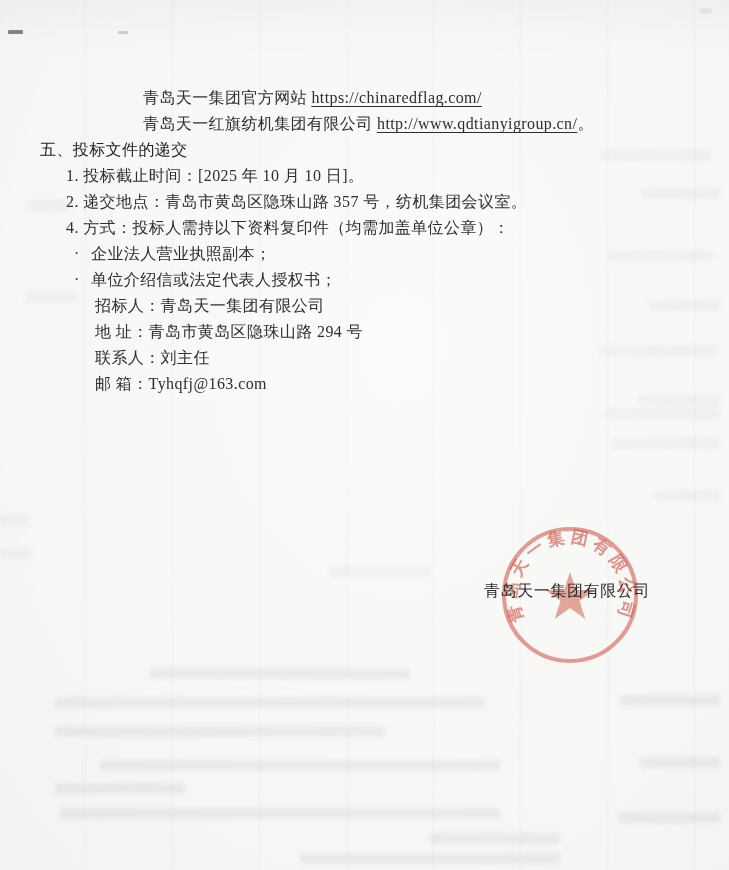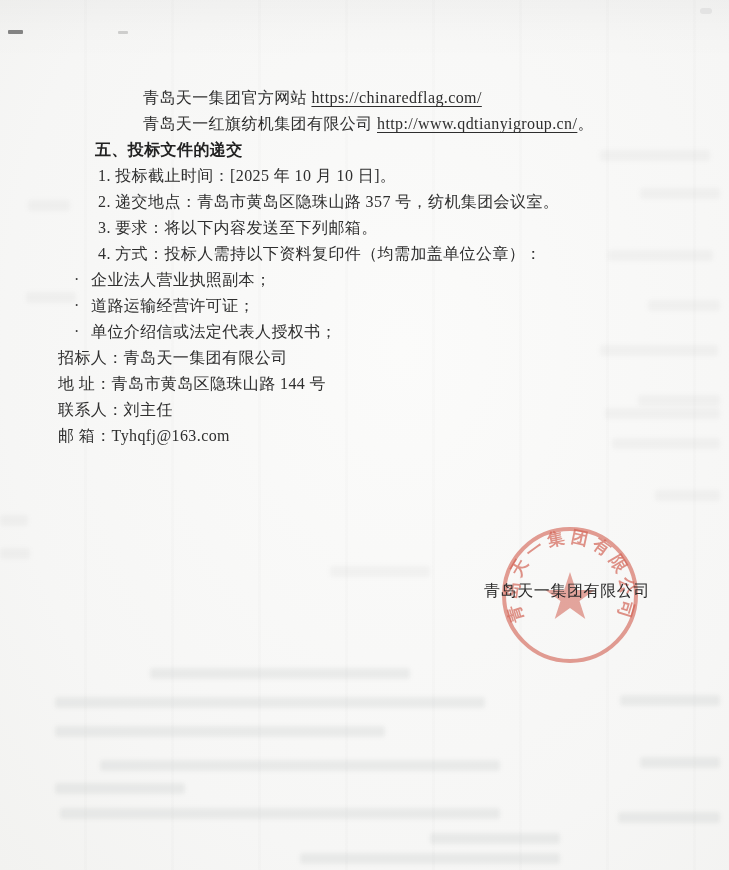--- a/index.html
+++ b/index.html
@@ -27,24 +27,24 @@
     filter:blur(2.2px);
   }
   .bleed.light{background:rgba(95,100,105,0.05);}
 
   .doc{
     position:absolute;left:0;top:85px;width:577px;
     font-size:16px;line-height:26px;letter-spacing:0.4px;
   }
   .line{white-space:nowrap;height:26px;}
   .ln-url{margin-left:143px;}
-  .ln-heading{margin-left:95px;font-weight:bold;color:#222;}
-  .ln-item{margin-left:98px;}
+  .ln-heading{margin-left:40px;font-weight:normal;color:#222;}
+  .ln-item{margin-left:66px;}
   .ln-bullet{margin-left:74px;}
-  .ln-contact{margin-left:58px;}
+  .ln-contact{margin-left:95px;}
   .url-link{text-decoration:underline;text-underline-offset:3px;}
   .bullet-marker{display:inline-block;width:17px;color:#3a3a3a;}
 
   .signature{
     position:absolute;left:447px;top:577px;width:240px;
     text-align:center;font-size:16px;line-height:27px;letter-spacing:0.6px;
     color:#2b2b2b;z-index:3;
   }
   .seal-wrap{
     position:absolute;left:485px;top:510px;width:170px;height:170px;
@@ -89,30 +89,28 @@
 <div class="doc">
 
   <div class="line ln-url"><span>青岛天一集团官方网站 </span><span class="url-link">https://chinaredflag.com/</span><span></span></div>
 
   <div class="line ln-url"><span>青岛天一红旗纺机集团有限公司 </span><span class="url-link">http://www.qdtianyigroup.cn/</span><span>。</span></div>
 
   <div class="line ln-heading">五、投标文件的递交</div>
 
   <div class="line ln-item">1. 投标截止时间：[2025 年 10 月 10 日]。</div>
   <div class="line ln-item">2. 递交地点：青岛市黄岛区隐珠山路 357 号，纺机集团会议室。</div>
-  <div class="line ln-item">3. 要求：将以下内容发送至下列邮箱。</div>
   <div class="line ln-item">4. 方式：投标人需持以下资料复印件（均需加盖单位公章）：</div>
 
   <div class="line ln-bullet"><span class="bullet-marker">·</span><span>企业法人营业执照副本；</span></div>
-  <div class="line ln-bullet"><span class="bullet-marker">·</span><span>道路运输经营许可证；</span></div>
   <div class="line ln-bullet"><span class="bullet-marker">·</span><span>单位介绍信或法定代表人授权书；</span></div>
 
 
   <div class="line ln-contact">招标人：青岛天一集团有限公司</div>
-  <div class="line ln-contact">地 址：青岛市黄岛区隐珠山路 144 号</div>
+  <div class="line ln-contact">地 址：青岛市黄岛区隐珠山路 294 号</div>
   <div class="line ln-contact">联系人：刘主任</div>
   <div class="line ln-contact">邮 箱：Tyhqfj@163.com</div>
 
 </div>
 
 <div class="signature">
   <div>青岛天一集团有限公司</div>
 </div>
 
 <div class="seal-wrap">

